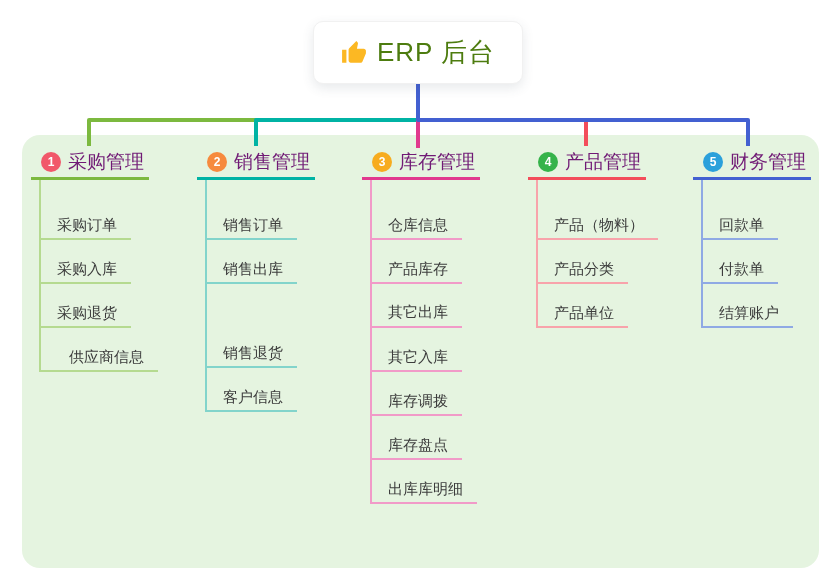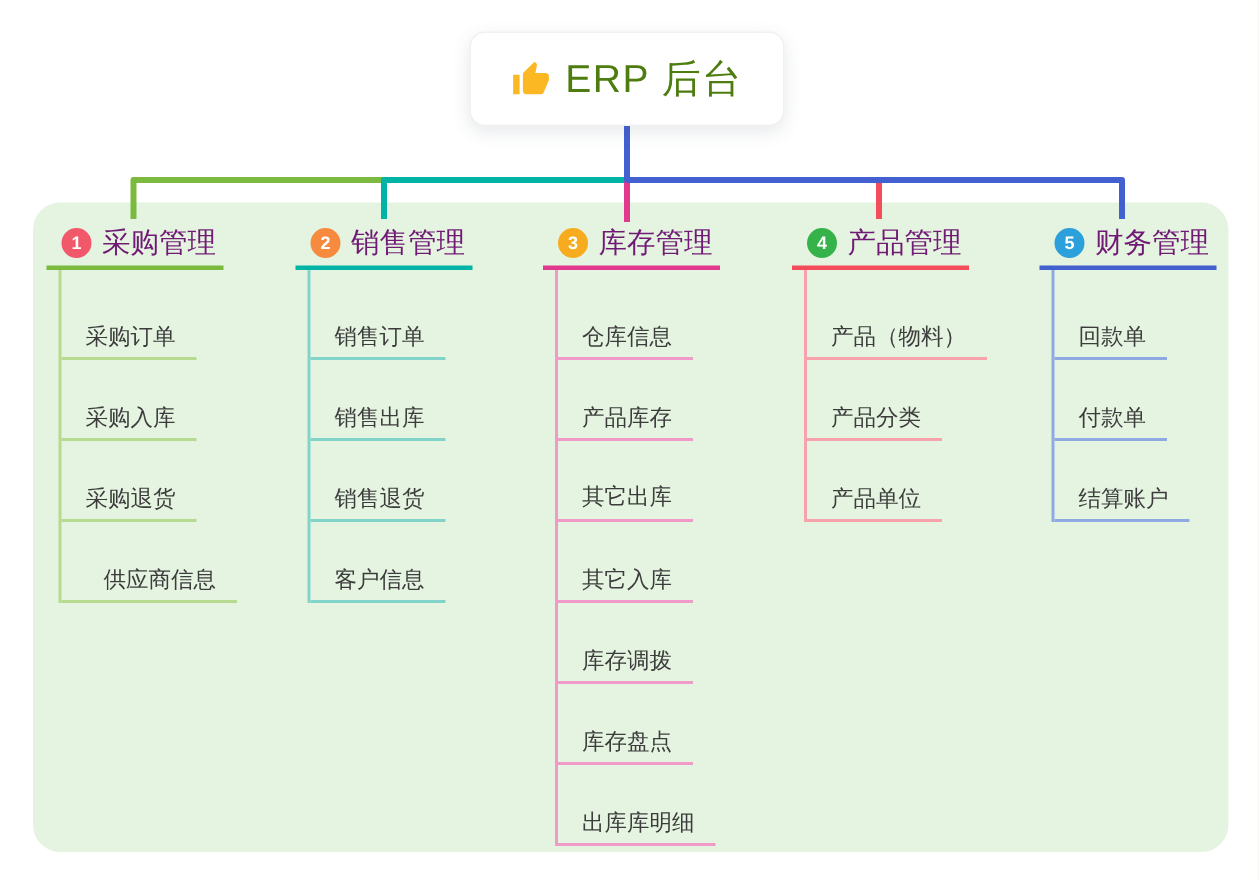--- a/index.html
+++ b/index.html
@@ -28,21 +28,21 @@
     border-bottom:3px solid #888;
   }
   .badge{
     width:20px;height:20px;border-radius:50%;flex:0 0 auto;
     display:flex;align-items:center;justify-content:center;
     color:#fff;font-size:12px;font-weight:bold;
   }
   .branch-label{font-size:19px;color:#701a75;white-space:nowrap;}
   .children{margin-left:8px;border-left:2px solid #ccc;}
   .child{
-    height:54px;box-sizing:border-box;width:max-content;
+    height:44px;box-sizing:border-box;width:max-content;
     display:flex;align-items:flex-end;
     padding:0 14px 6px 16px;border-bottom:2px solid #ccc;
   }
   .child:first-child{height:60px;}
   .child-label{font-size:15px;color:#3c3c3c;white-space:nowrap;line-height:1;}
 </style>
 </head>
 <body>
 
 <div class="panel" style="background-color: rgb(229, 244, 224);"></div>
@@ -88,21 +88,21 @@
     <span class="badge" style="background-color: rgb(246, 138, 62);">2</span>
     <span class="branch-label">销售管理</span>
   </div>
   <div class="children" style="border-left-color: rgb(130, 212, 203);">
     <div class="child" style="border-bottom-color: rgb(130, 212, 203);">
       <span class="child-label">销售订单</span>
       </div>
     <div class="child" style="border-bottom-color: rgb(130, 212, 203);">
       <span class="child-label">销售出库</span>
       </div>
-    <div class="child" style="border-bottom-color: rgb(130, 212, 203);">
+    <div class="child" style="border-bottom-color: rgb(130, 212, 203); margin-top: 40px;">
       <span class="child-label">销售退货</span>
       </div>
     <div class="child" style="border-bottom-color: rgb(130, 212, 203);">
       <span class="child-label">客户信息</span>
       </div>
   </div>
 </div>
 
 <div class="branch" style="left:362px;">
   <div class="branch-title" style="border-bottom-color: rgb(225, 57, 142);">

